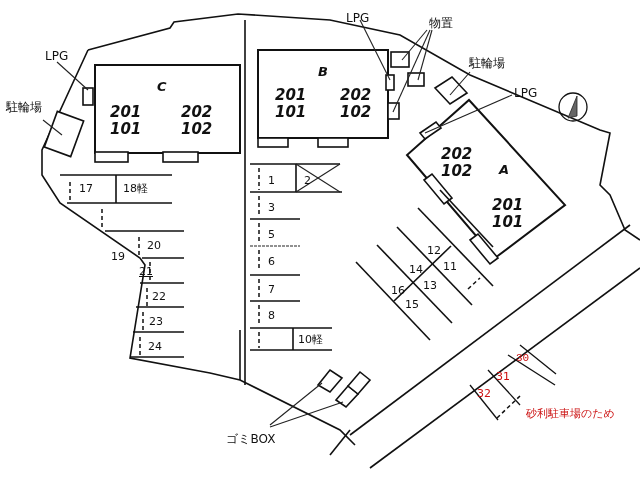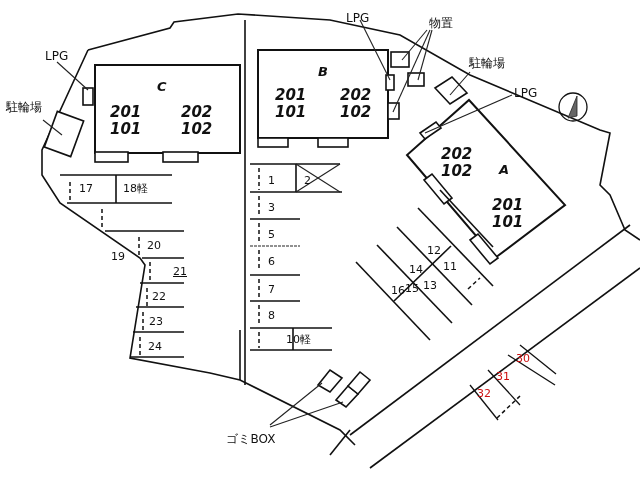--- a/index.html
+++ b/index.html
@@ -158,39 +158,40 @@
 <div class="t lbl" style="left:514px;top:87px;">LPG</div>
 <div class="t lbl" style="left:429px;top:17px;">物置</div>
 <div class="t lbl" style="left:6px;top:101px;">駐輪場</div>
 <div class="t lbl" style="left:469px;top:57px;">駐輪場</div>
 <div class="t lbl" style="left:226px;top:433px;">ゴミBOX</div>
 
 <div class="t slot" style="left:79px;top:183px;text-align:right;">17</div>
 <div class="t slot" style="left:123px;top:183px;text-align:right;">18軽</div>
 <div class="t slot" style="left:111px;top:207px;margin-top:44px;">19</div>
 <div class="t slot" style="left:147px;top:240px;">20</div>
-<div class="t slot" style="left:173px;top:266px;text-decoration:underline;">21</div>
+<div class="t slot" style="left:139px;top:266px;text-decoration:underline;">21</div>
 <div class="t slot" style="left:152px;top:291px;">22</div>
 <div class="t slot" style="left:149px;top:316px;">23</div>
 <div class="t slot" style="left:148px;top:341px;">24</div>
 
 <div class="t slot" style="left:268px;top:175px;">1</div>
 <div class="t slot" style="left:304px;top:175px;">2</div>
 <div class="t slot" style="left:268px;top:202px;">3</div>
 <div class="t slot" style="left:268px;top:229px;">5</div>
 <div class="t slot" style="left:268px;top:256px;">6</div>
 <div class="t slot" style="left:268px;top:284px;">7</div>
 <div class="t slot" style="left:268px;top:310px;">8</div>
-<div class="t slot" style="left:286px;top:334px;">10軽</div>
+<div class="t slot" style="left:298px;top:334px;">10軽</div>
 
 <div class="t slot" style="left:427px;top:245px;">12</div>
 <div class="t slot" style="left:443px;top:261px;">11</div>
 <div class="t slot" style="left:409px;top:264px;">14</div>
 <div class="t slot" style="left:423px;top:280px;">13</div>
 <div class="t slot" style="left:391px;top:285px;">16</div>
-<div class="t slot" style="left:405px;top:283px;">15</div>
+<div class="t slot" style="left:405px;top:299px;">15</div>
 
-<div class="t slot red" style="left:516px;top:353px;">30</div>
+<div class="t slot red" style="left:516px;top:353px;font-family:Liberation Mono, monospace;">30</div>
 <div class="t slot red" style="left:496px;top:371px;">31</div>
 <div class="t slot red" style="left:477px;top:388px;">32</div>
 
 <div class="t note" style="left:516px;top:406px;">
+  <div style="padding-left:10px;">砂利駐車場のため</div>
 </div>
 
 </body></html>

